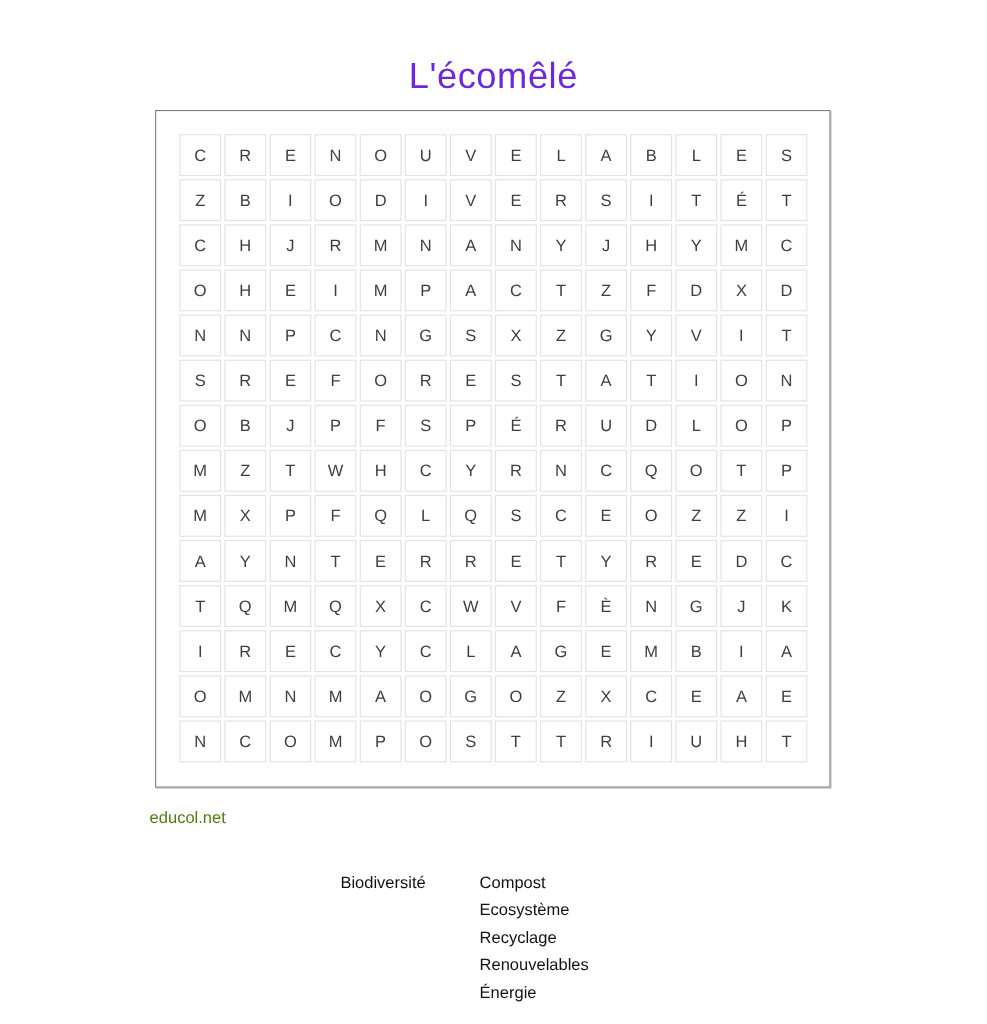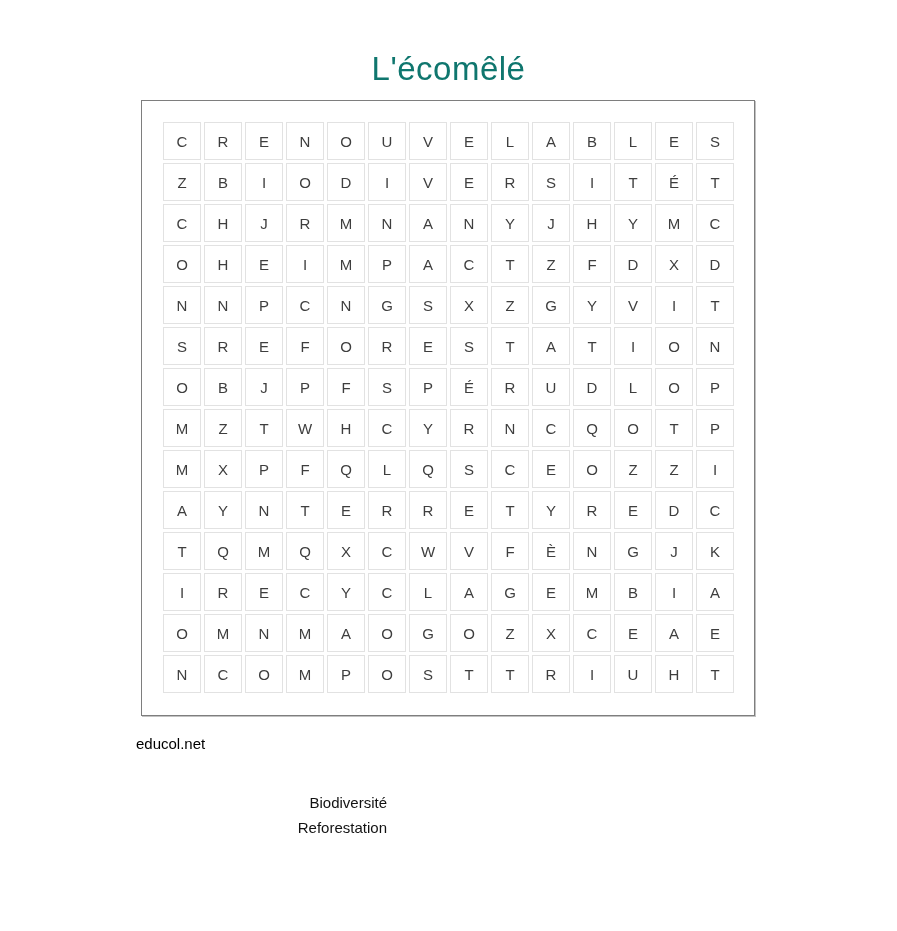--- a/index.html
+++ b/index.html
@@ -16,21 +16,21 @@
   }
   .page-title {
     position: absolute;
     top: 50px;
     left: 0;
     width: 897px;
     margin: 0;
     text-align: center;
     font-size: 33px;
     font-weight: 400;
-    color: #0f766e;
+    color: #6d28d9;
     letter-spacing: 0.5px;
   }
   .board {
     position: absolute;
     left: 141px;
     top: 100px;
     width: 612px;
     height: 614px;
     border: 1px solid #7e7e7e;
     box-shadow: 1px 1px 0 rgba(120,120,120,0.45);
@@ -54,21 +54,21 @@
     align-items: center;
     justify-content: center;
     font-size: 15px;
     color: #3e3e3e;
   }
   .site-link {
     position: absolute;
     left: 136px;
     top: 735px;
     font-size: 15px;
-    color: #000000;
+    color: #4d7c0f;
     text-decoration: none;
     cursor: pointer;
   }
   .word-list {
     position: absolute;
     left: 0;
     top: 790px;
     width: 897px;
     display: flex;
     margin-left: 12px;
@@ -292,15 +292,21 @@
       <div class="cell">H</div>
       <div class="cell">T</div>
     </div>
 </div>
 
 <a class="site-link" href="#">educol.net</a>
 
 <div class="word-list">
   <div class="word-col-left">
       <div class="word-item">Biodiversité</div>
-      <div class="word-item">Reforestation</div>
+    </div>
+  <div class="word-col-right">
+      <div class="word-item">Compost</div>
+      <div class="word-item">Ecosystème</div>
+      <div class="word-item">Recyclage</div>
+      <div class="word-item">Renouvelables</div>
+      <div class="word-item">Énergie</div>
     </div>
 </div>
 
 </body></html>

